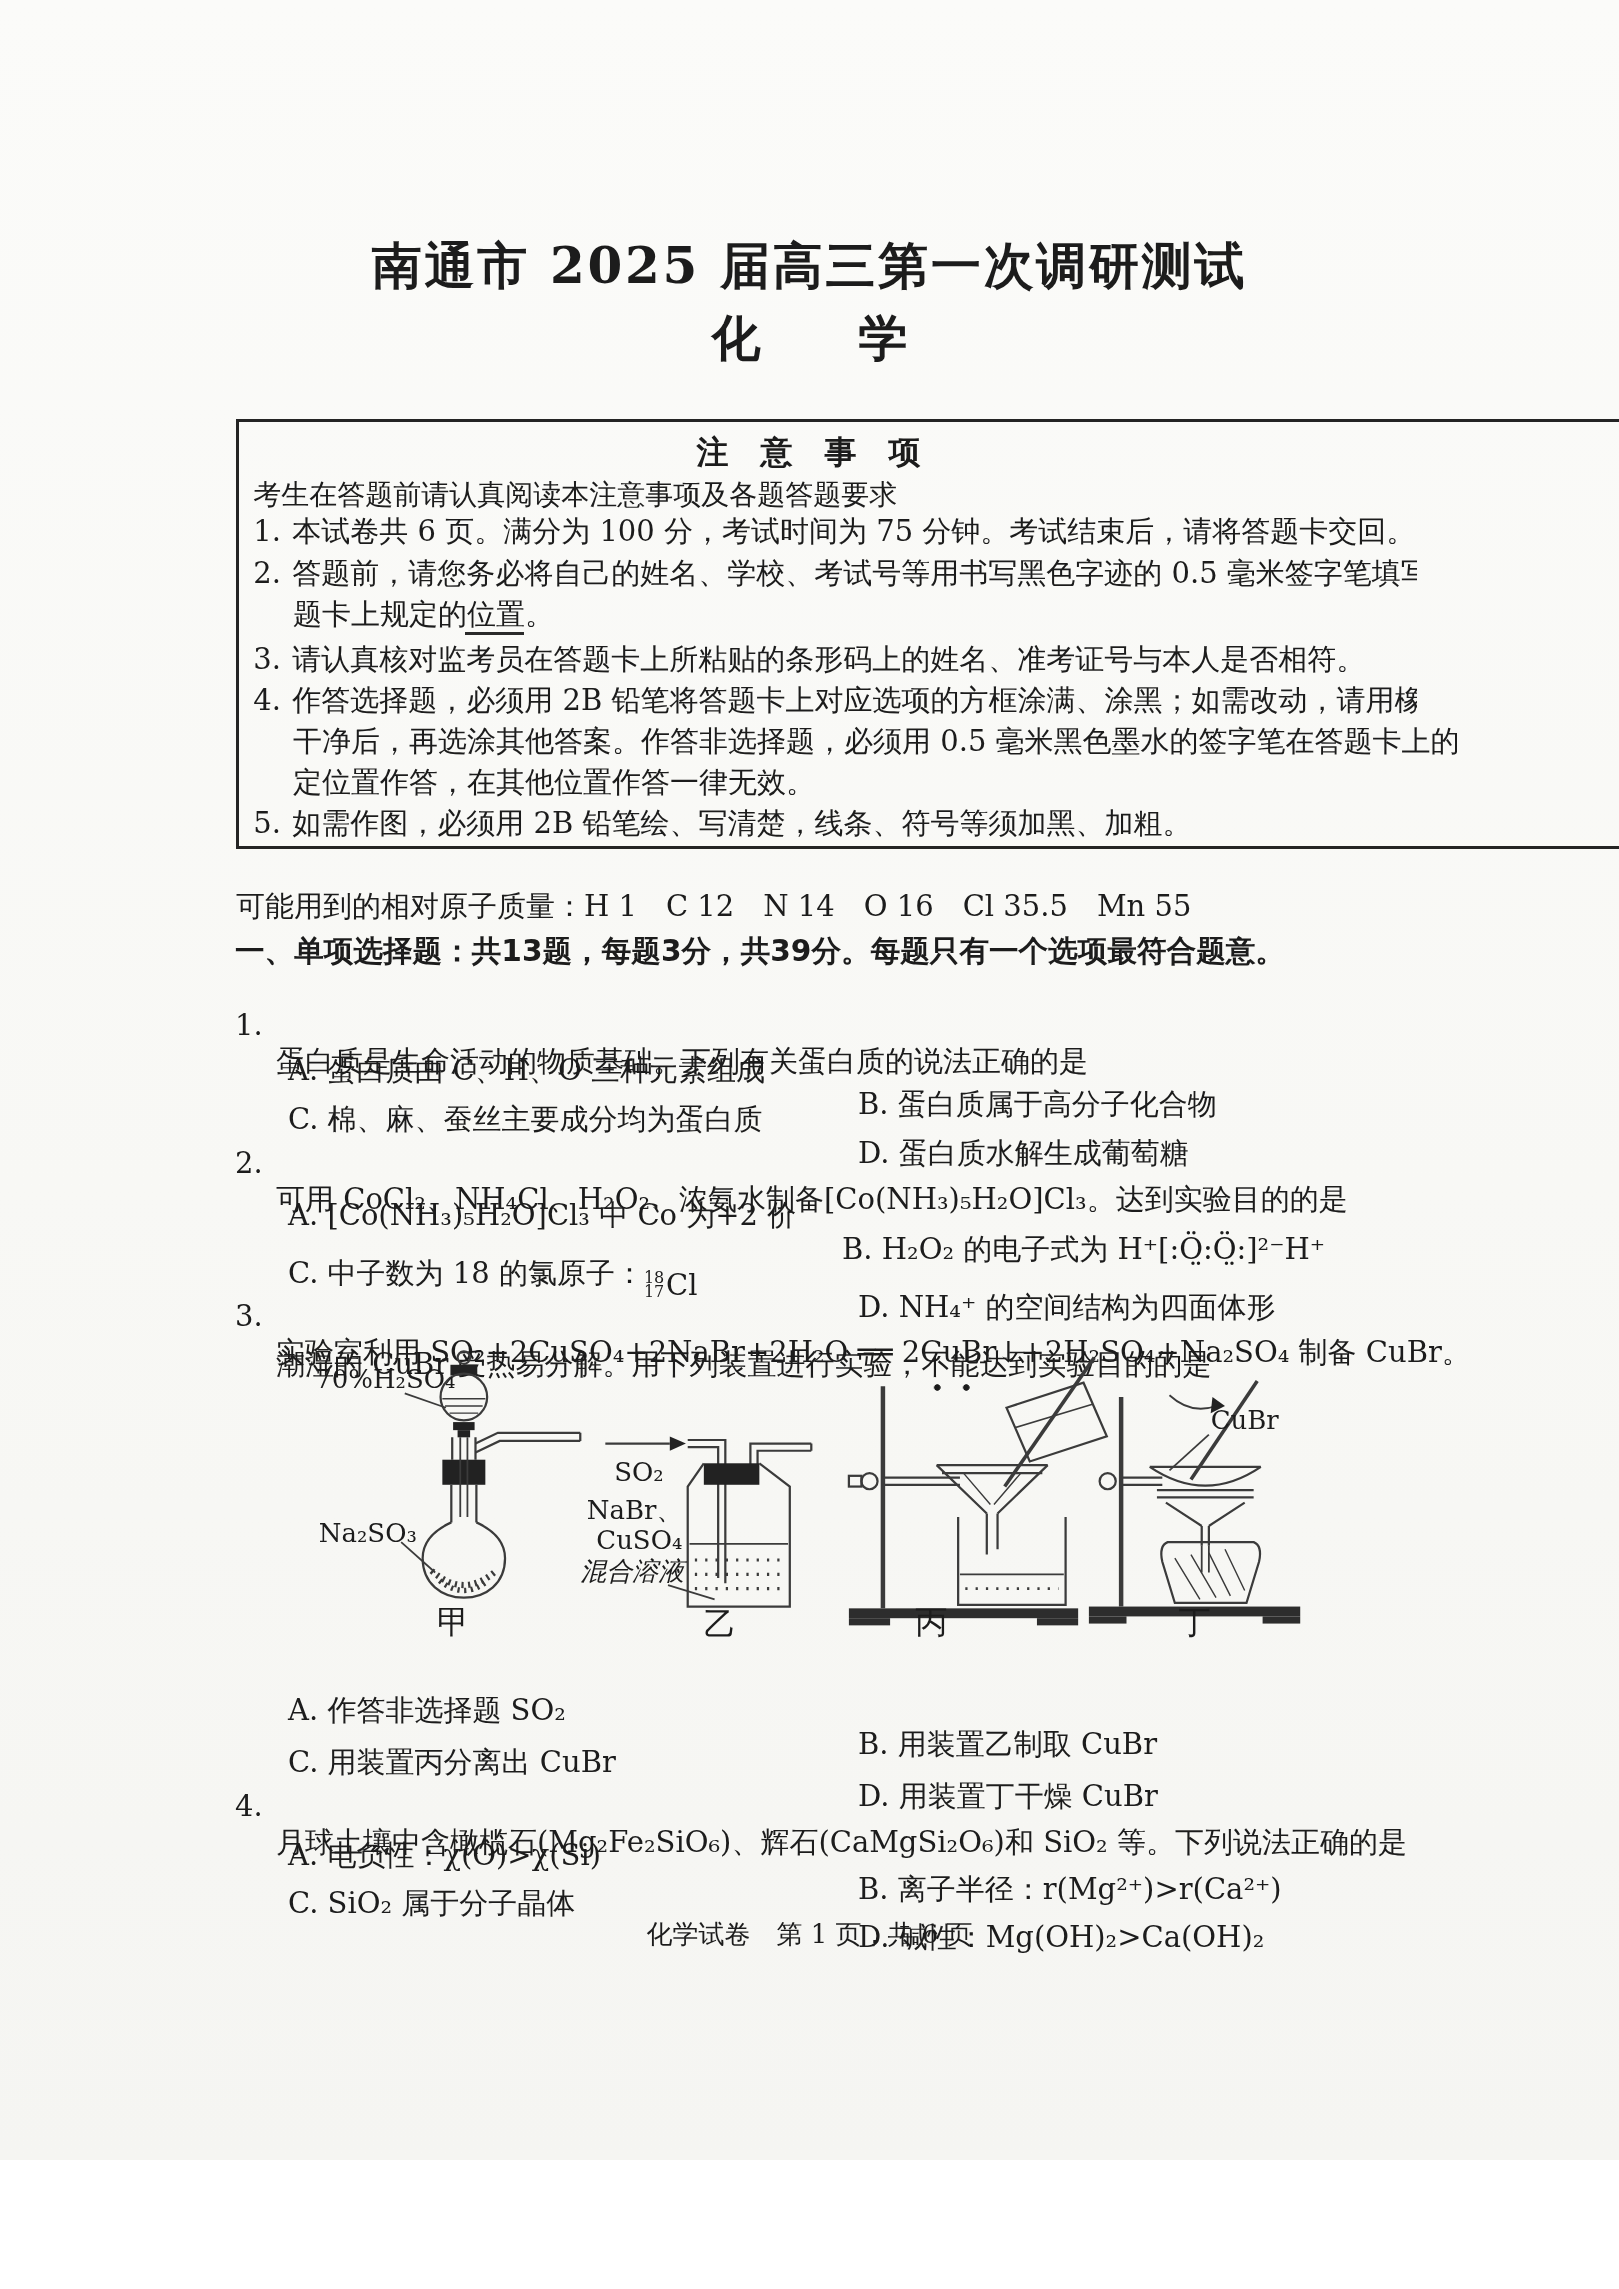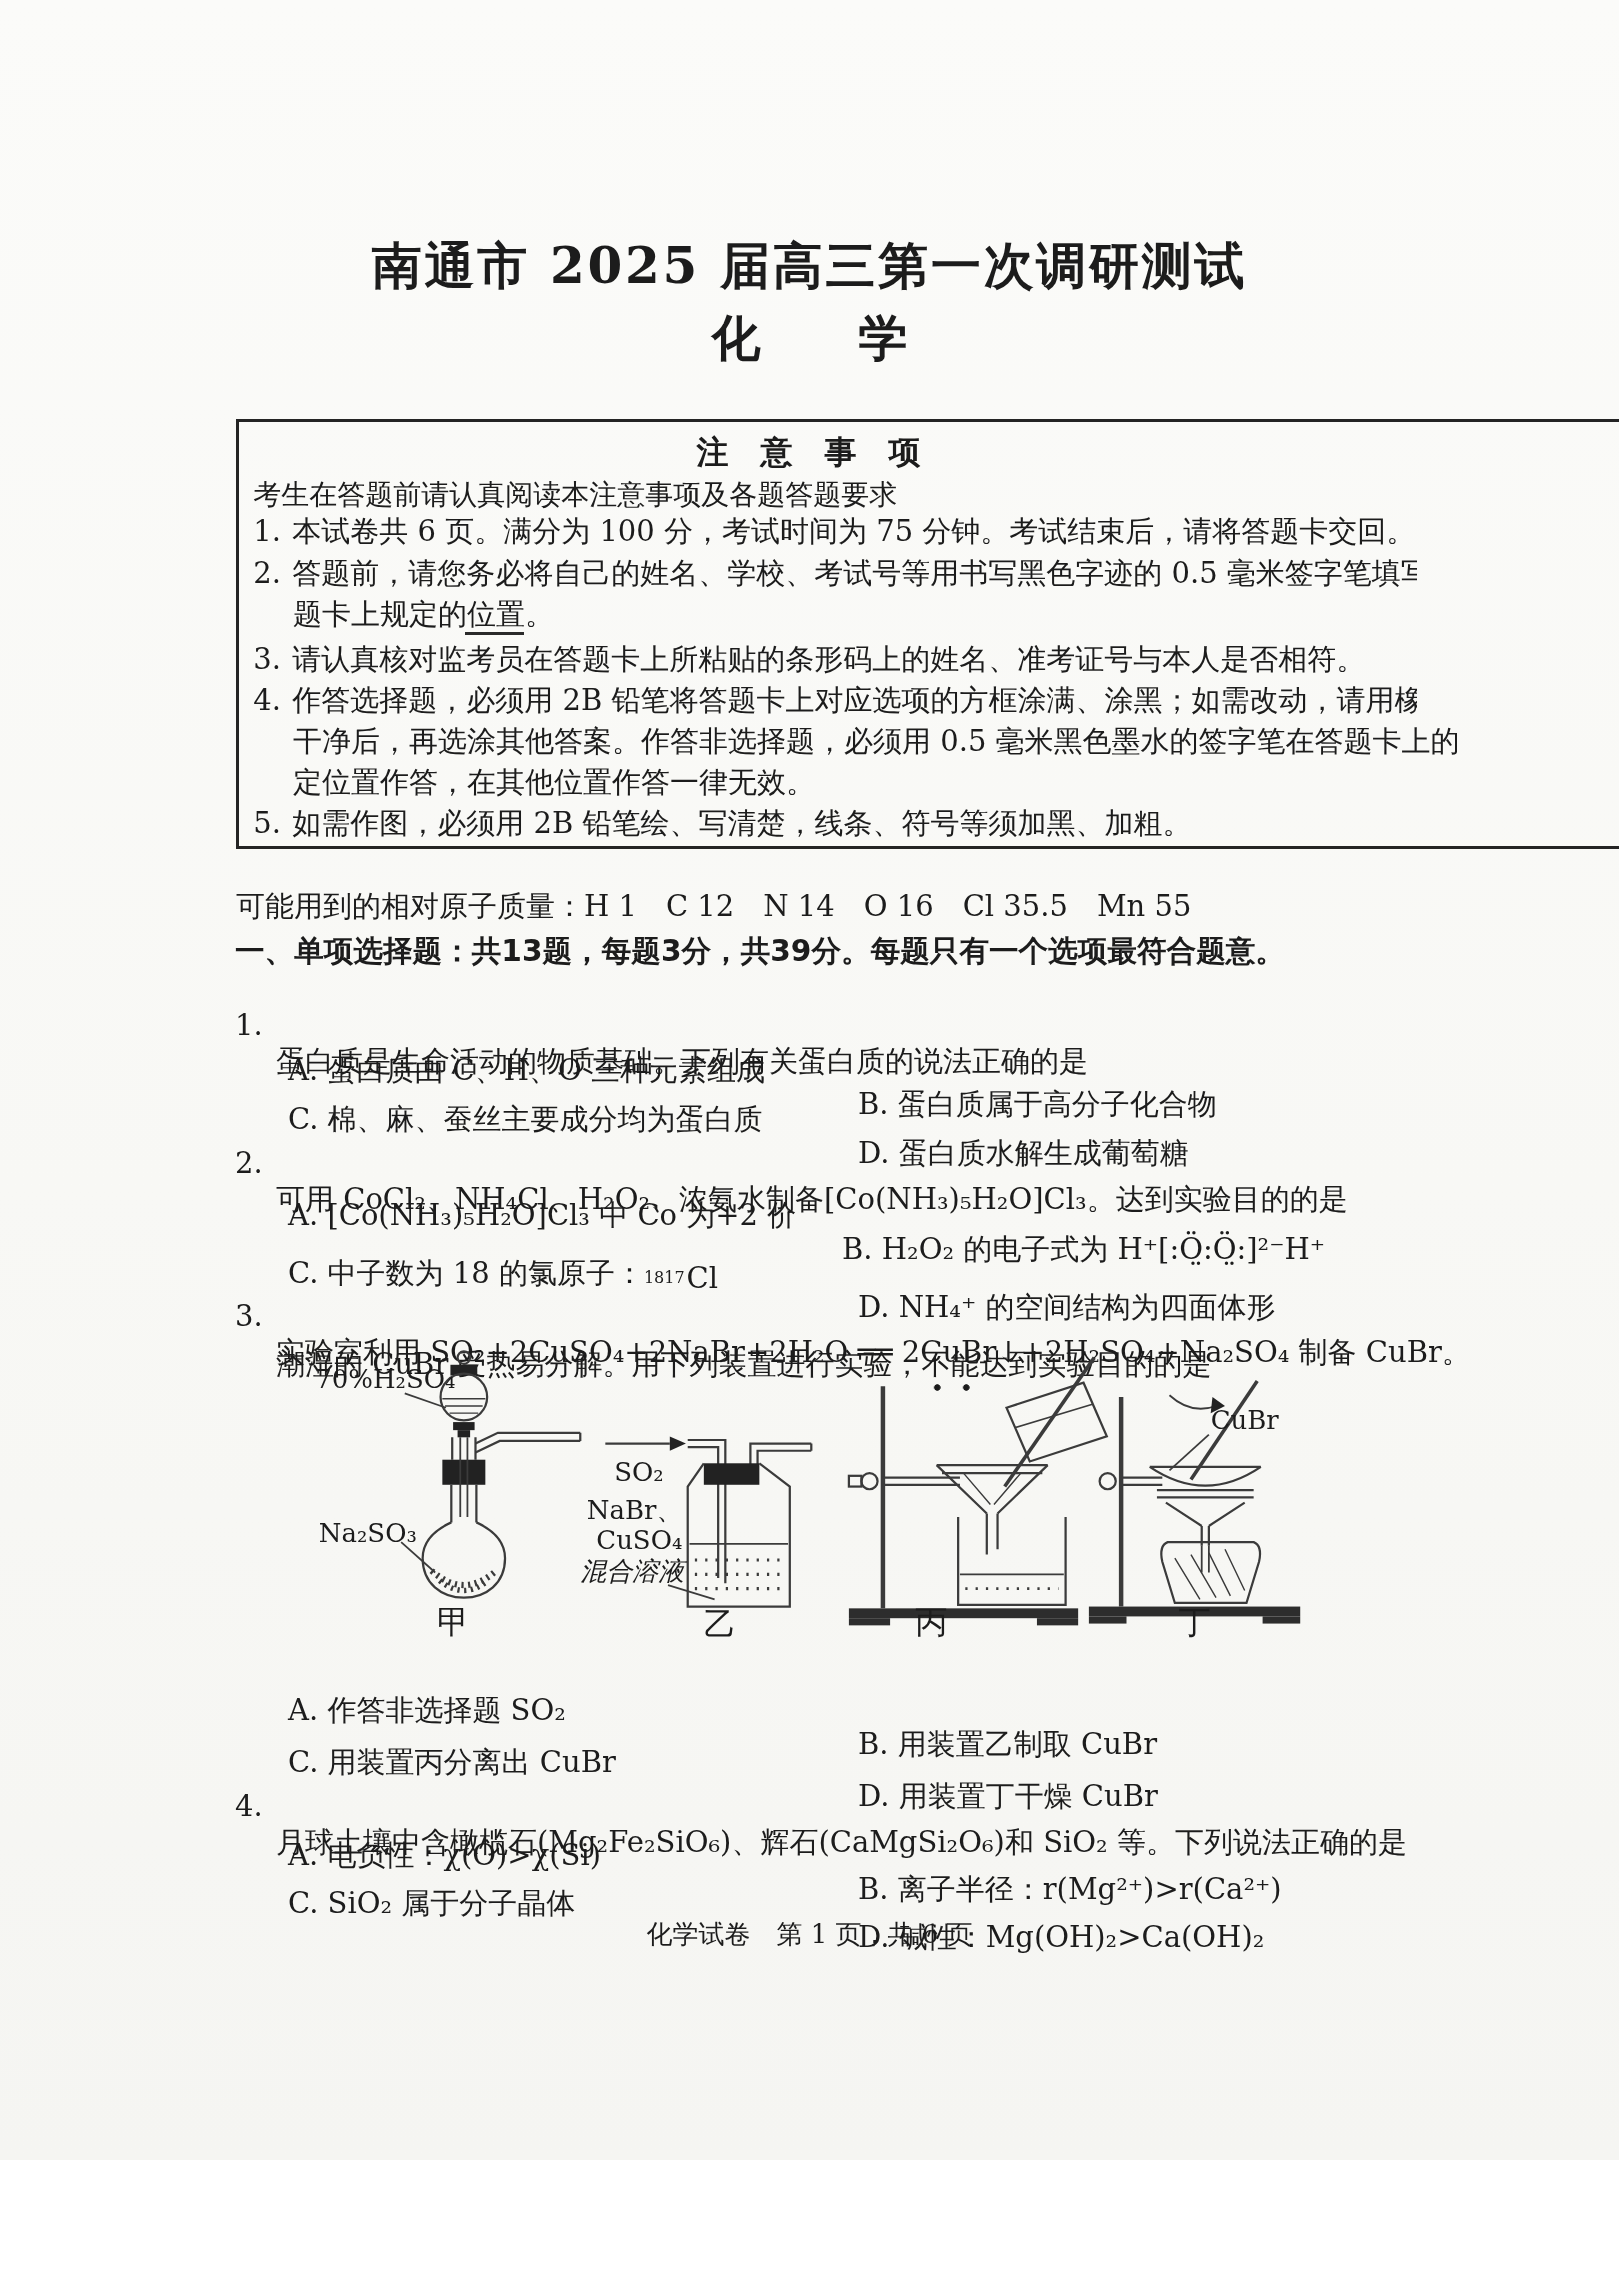--- a/index.html
+++ b/index.html
@@ -50,21 +50,21 @@
     position:absolute;left:235px;top:931px;font-size:29.6px;font-weight:700;white-space:pre;
     font-family:"DejaVu Sans","Liberation Sans",sans-serif;
   }
   .dots{
     background-image:radial-gradient(circle,#1b1b1b 2.9px,transparent 3.6px);
     background-size:29px 9px;background-repeat:repeat-x;
     background-position:1.8px 100%;padding-bottom:10.7px;
   }
   .nuclide{display:inline-flex;align-items:center;}
   .nucnums{
-    display:inline-flex;text-align:right;
+    display:inline-flex;flex-direction:column;text-align:right;
     font-size:16px;line-height:14.3px;margin-right:1.8px;vertical-align:-7.2px;
   }
   .footer{
     position:absolute;left:0;top:1917px;width:1619px;text-align:center;
     font-size:26px;white-space:pre;
   }
   svg{position:absolute;left:0;top:0;}
   svg text{fill:#1c1c1c;stroke:none;font-family:"DejaVu Serif","Liberation Serif",serif;font-size:29px;}
   svg text.cap{font-size:36px;}
   svg text.kai{font-style:italic;}

